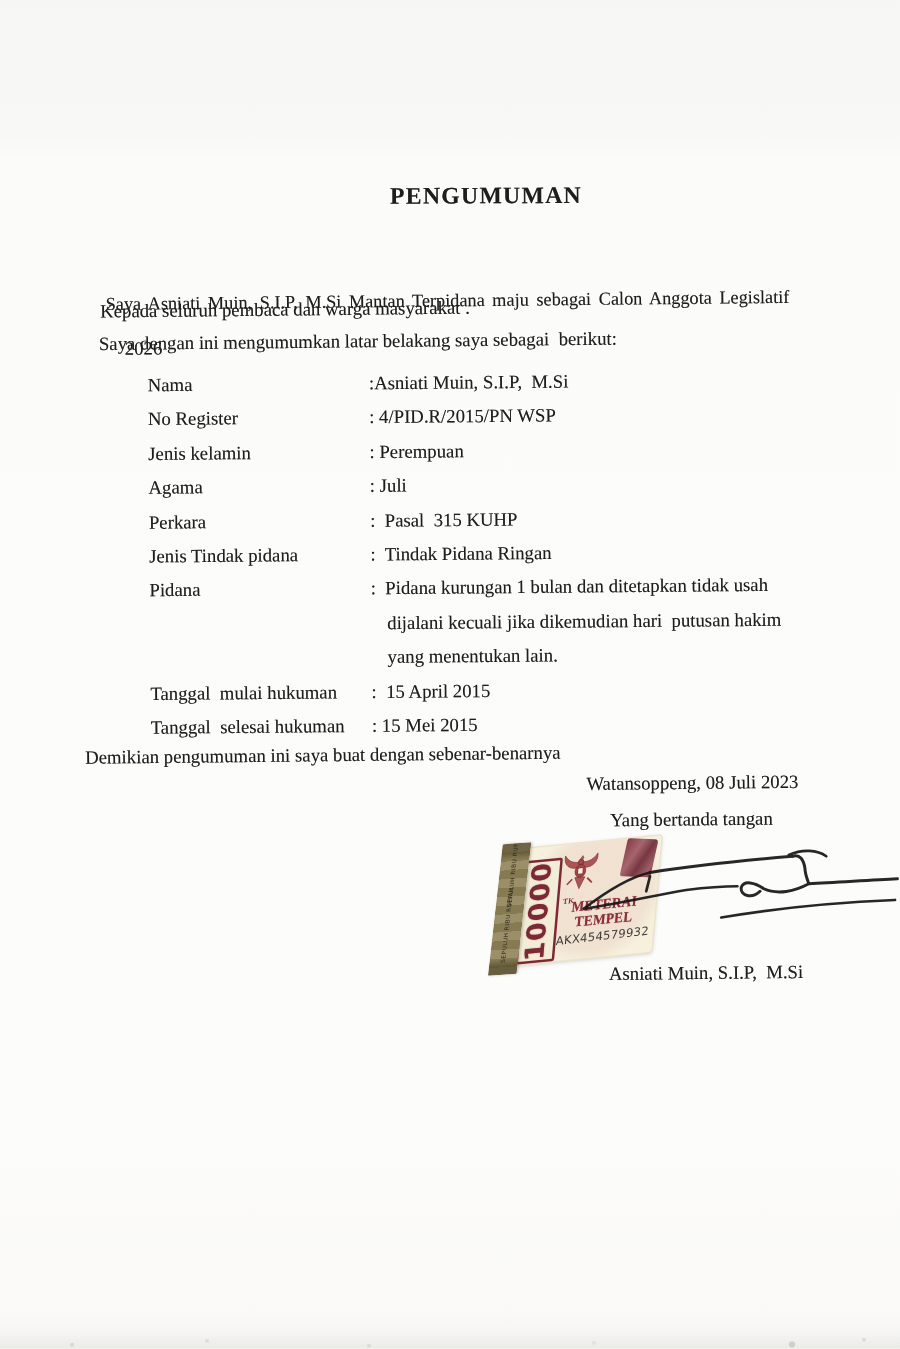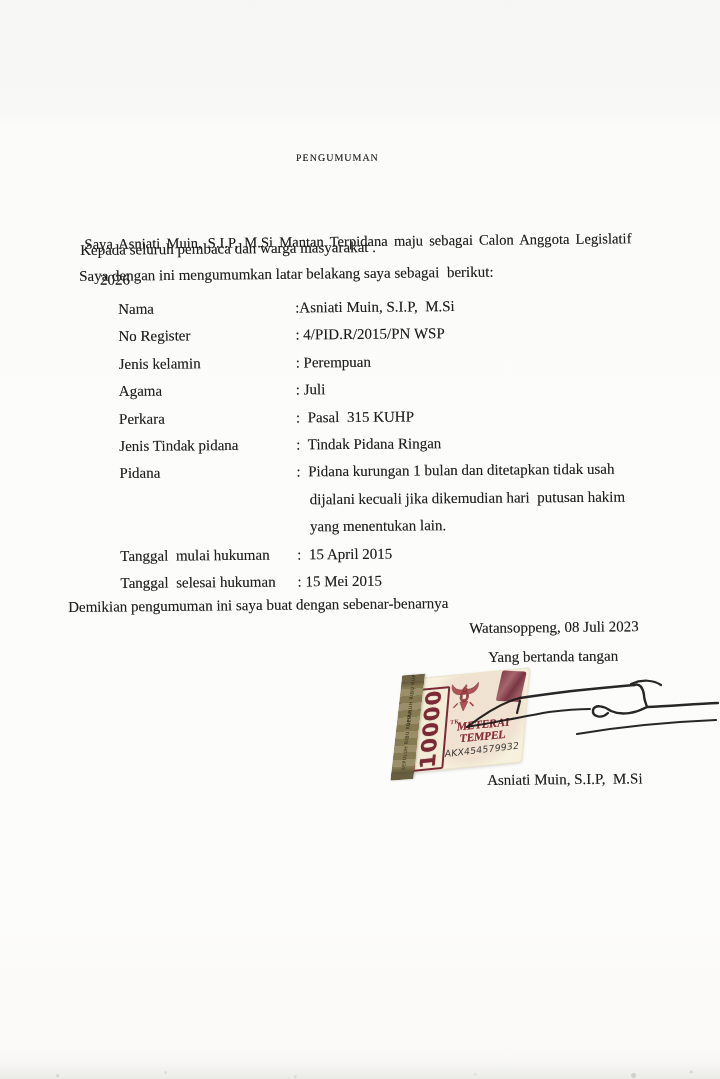--- a/index.html
+++ b/index.html
@@ -12,22 +12,22 @@
     position:relative;
   }
   .scan{
     position:absolute;left:0;top:0;width:720px;height:1079px;
     background:linear-gradient(180deg,#f6f6f5 0px,#f8f8f7 110px,#fbfbfa 130px,#fcfcfb 900px,#faf9f7 1050px,#f4f4f1 1079px);
   }
   .blk{position:absolute;line-height:18px;font-size:15px;
     text-shadow:0 0 .5px rgba(25,25,25,.45);
     transform:rotate(-0.6deg);transform-origin:0 0;white-space:pre-wrap;}
   .title{
-    left:296px;top:149px;width:130px;
-    font-weight:normal;font-size:10px;letter-spacing:1px;
+    left:312px;top:149px;width:130px;
+    font-weight:bold;font-size:19px;letter-spacing:1px;
     transform:rotate(-0.25deg);
   }
   .p-intro{left:84px;top:199px;width:547px;}
   .p-intro .l1{display:block;text-align:justify;text-align-last:justify;white-space:normal;font-size:14.6px;}
   .p-addressee{left:80px;top:241px;width:560px;}
   .p-leadin{left:79px;top:267px;width:560px;}
   .details{
     position:absolute;left:118px;top:296px;width:560px;
     transform:rotate(-0.5deg);transform-origin:0 0;
     font-size:15px;text-shadow:0 0 .5px rgba(25,25,25,.45);

